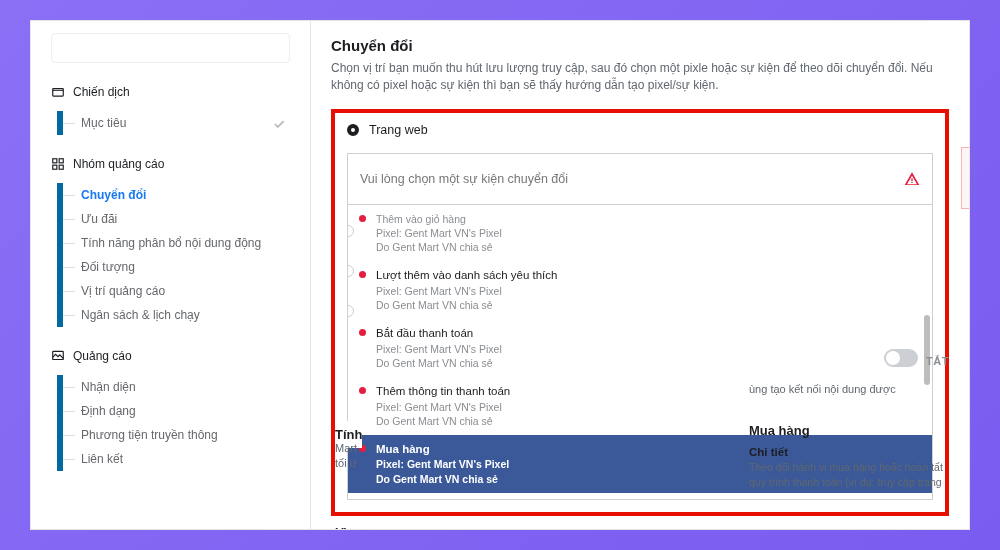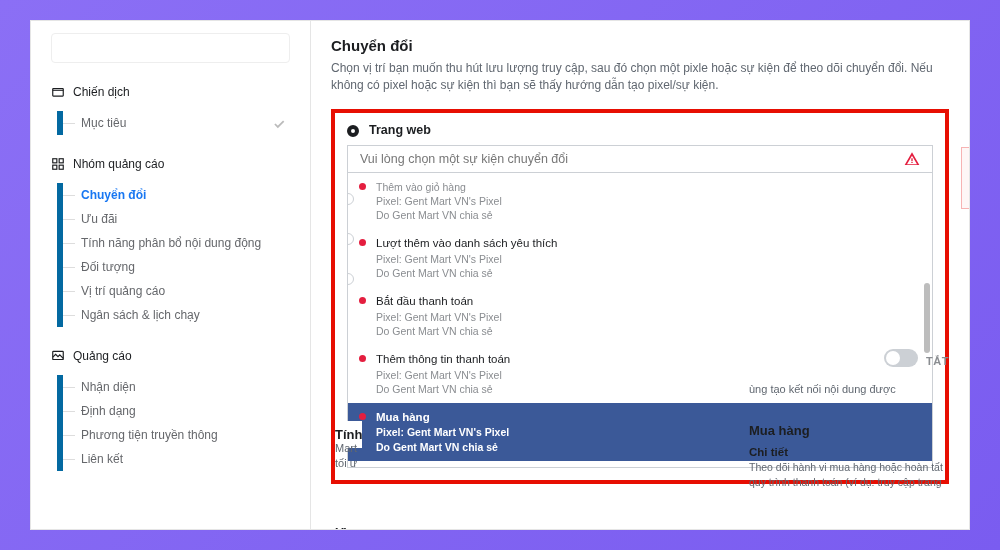--- a/index.html
+++ b/index.html
@@ -12,23 +12,23 @@
 .tree{border-left:6px solid #0369a1;margin-left:6px}
 .tree-item{position:relative;padding:5px 0 5px 18px;color:#65676b;cursor:pointer}
 .tree-item::before{content:'';position:absolute;left:0;top:50%;width:12px;height:1px;background:#ddd}
 .tree-item.active{color:#1877f2;font-weight:600}
 .tree-item.done{color:#65676b}
 .check{position:absolute;right:4px;top:6px}
 .main{flex:1;overflow:hidden;position:relative;padding:16px 20px}
 .section-title{font-size:15px;font-weight:700;color:#1c1e21;margin-bottom:6px}
 .section-desc{font-size:12px;color:#606770;line-height:1.45;margin-bottom:14px}
 .redbox{border:4px solid #e70e02;padding:10px 12px 0 12px;position:relative}
-.radio-row{display:flex;align-items:flex-end;gap:10px;font-size:12.5px;color:#1c1e21;font-weight:700;margin-bottom:8px}
+.radio-row{display:flex;align-items:center;gap:10px;font-size:12.5px;color:#1c1e21;font-weight:400;margin-bottom:16px}
 .radio-dot{width:12px;height:12px;border-radius:50%;border:4px solid #1c1e21;background:#fff}
-.dd-trigger{border:1px solid #ccd0d5;height:28px;display:flex;align-items:center;justify-content:space-between;padding:0 12px;font-size:12.5px;color:#777;background:#fff}
+.dd-trigger{border:1px solid #ccd0d5;height:52px;display:flex;align-items:center;justify-content:space-between;padding:0 12px;font-size:12.5px;color:#777;background:#fff}
 .warn{border:1px solid #f7b3b3;background:#fef6f6;padding:8px 10px;font-size:11px;color:#c92a2a;width:200px;line-height:1.35;position:absolute;right:-216px;top:34px;z-index:5}
 .dd-panel{border:1px solid #ccd0d5;border-top:none;max-height:295px;overflow:hidden;position:relative;margin-bottom:12px}
 .opt{padding:7px 10px 7px 28px;position:relative;font-size:11.5px;line-height:1.35}
 .opt .dot{position:absolute;left:11px;top:10px;width:7px;height:7px;border-radius:50%;background:#e41e3f}
 .opt .t{color:#1c1e21}
 .opt .s{color:#8a8d91;font-size:10.5px}
 .opt.sel{background:#3b5998;color:#fff}
 .opt.sel .t,.opt.sel .s{color:#fff;font-weight:600}
 .opt.sel .dot{background:#e41e3f}
 .scroll-thumb{position:absolute;right:2px;top:110px;width:6px;height:70px;background:#bdbdbd;border-radius:3px}

